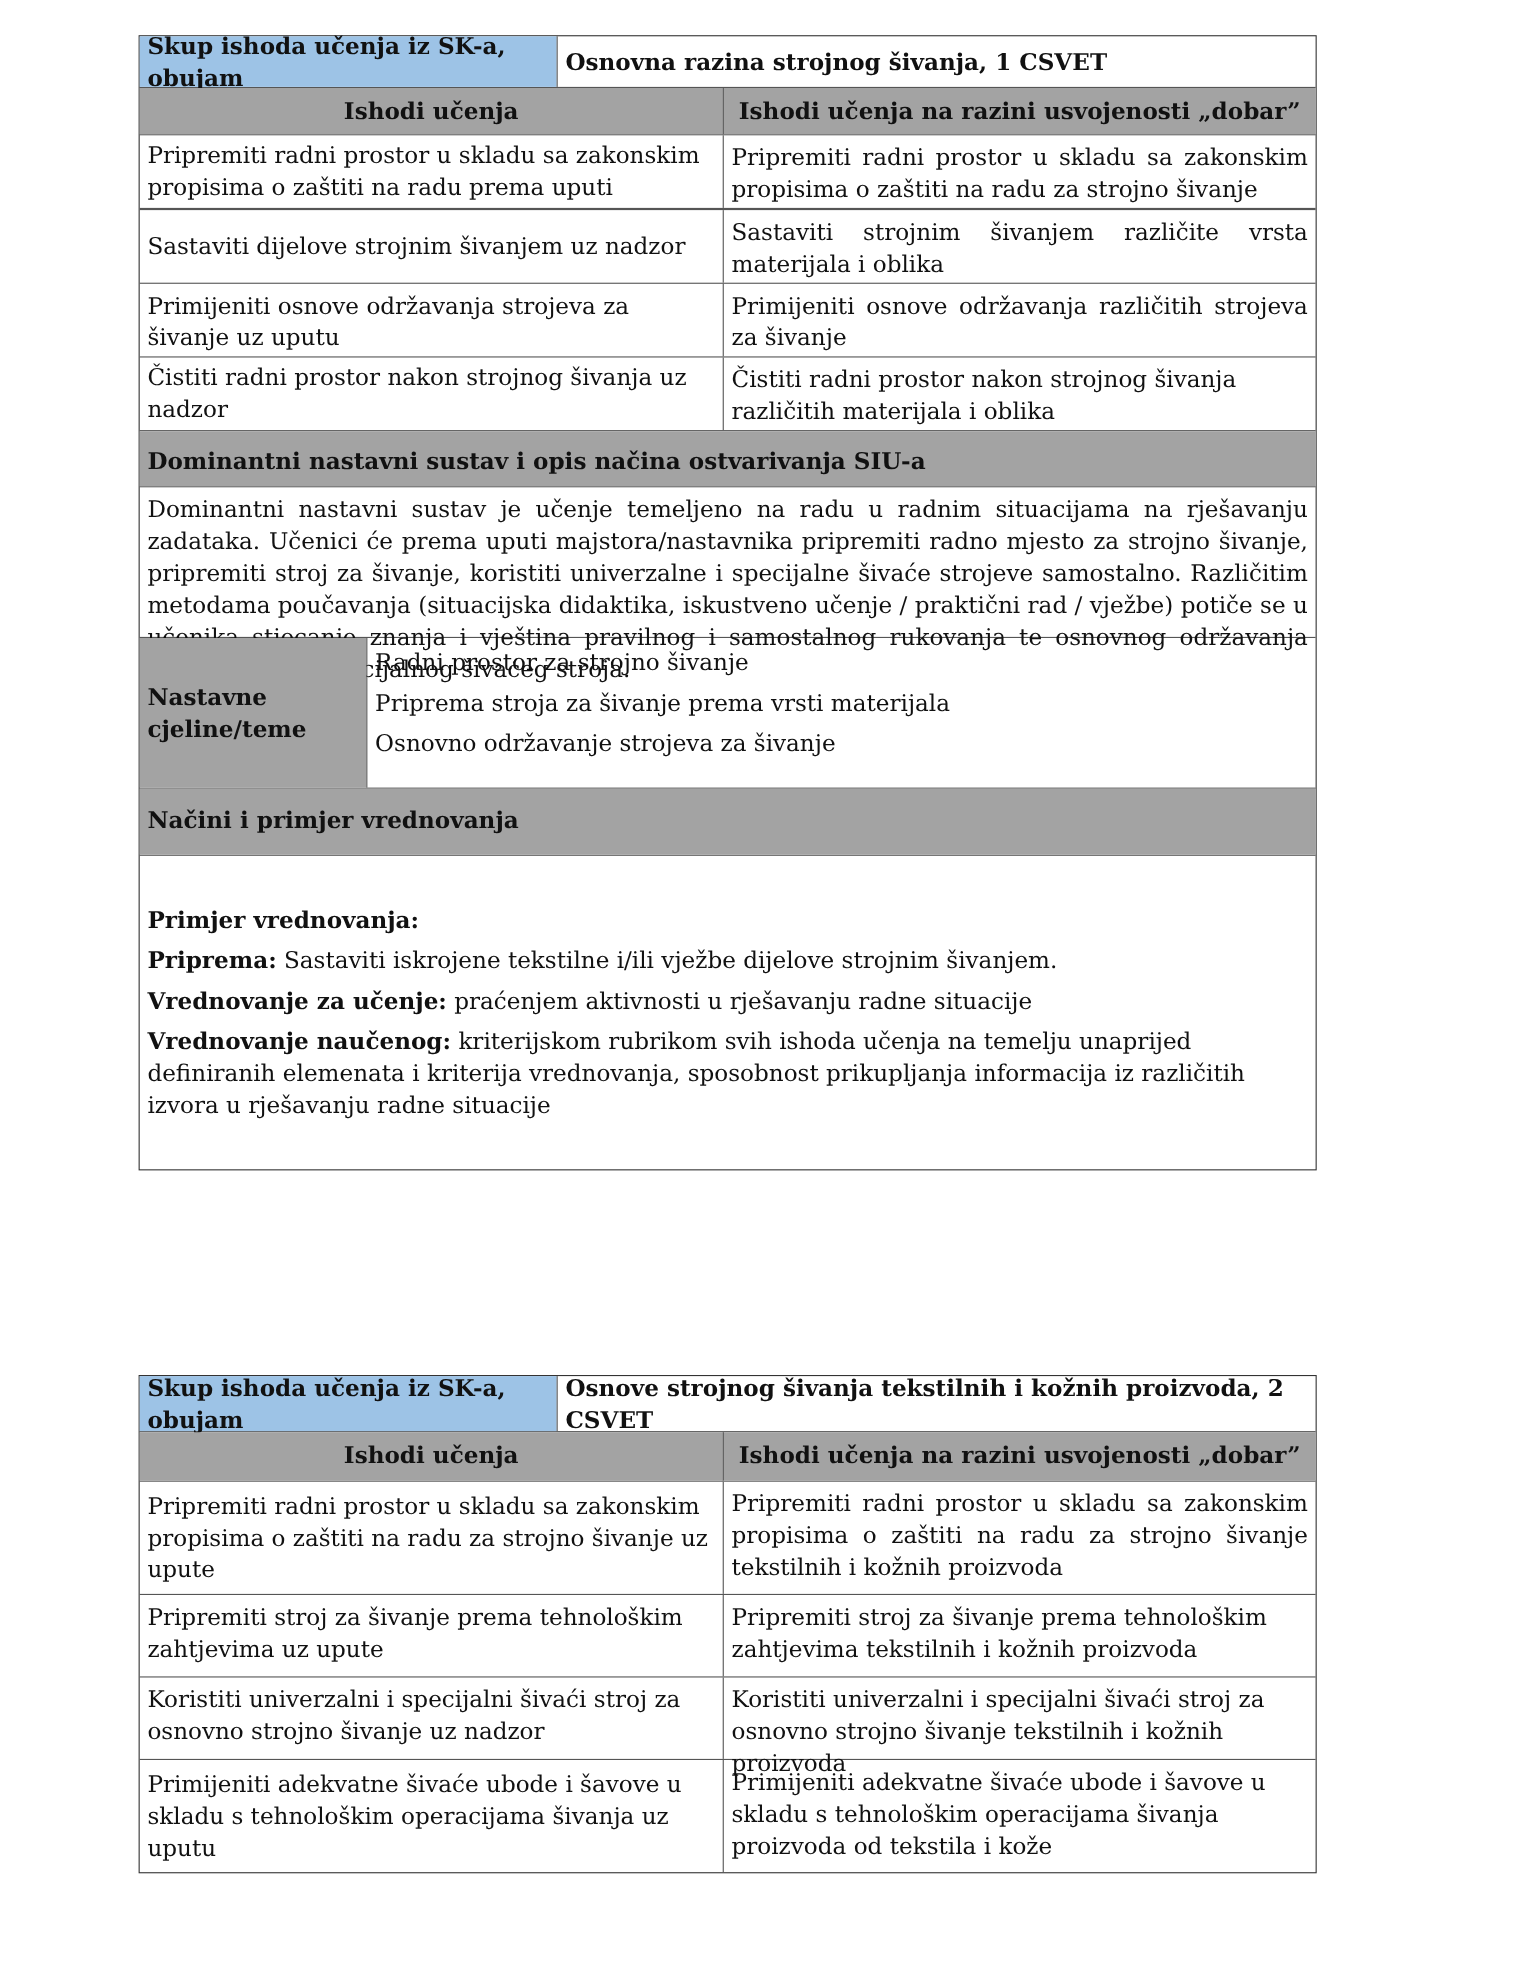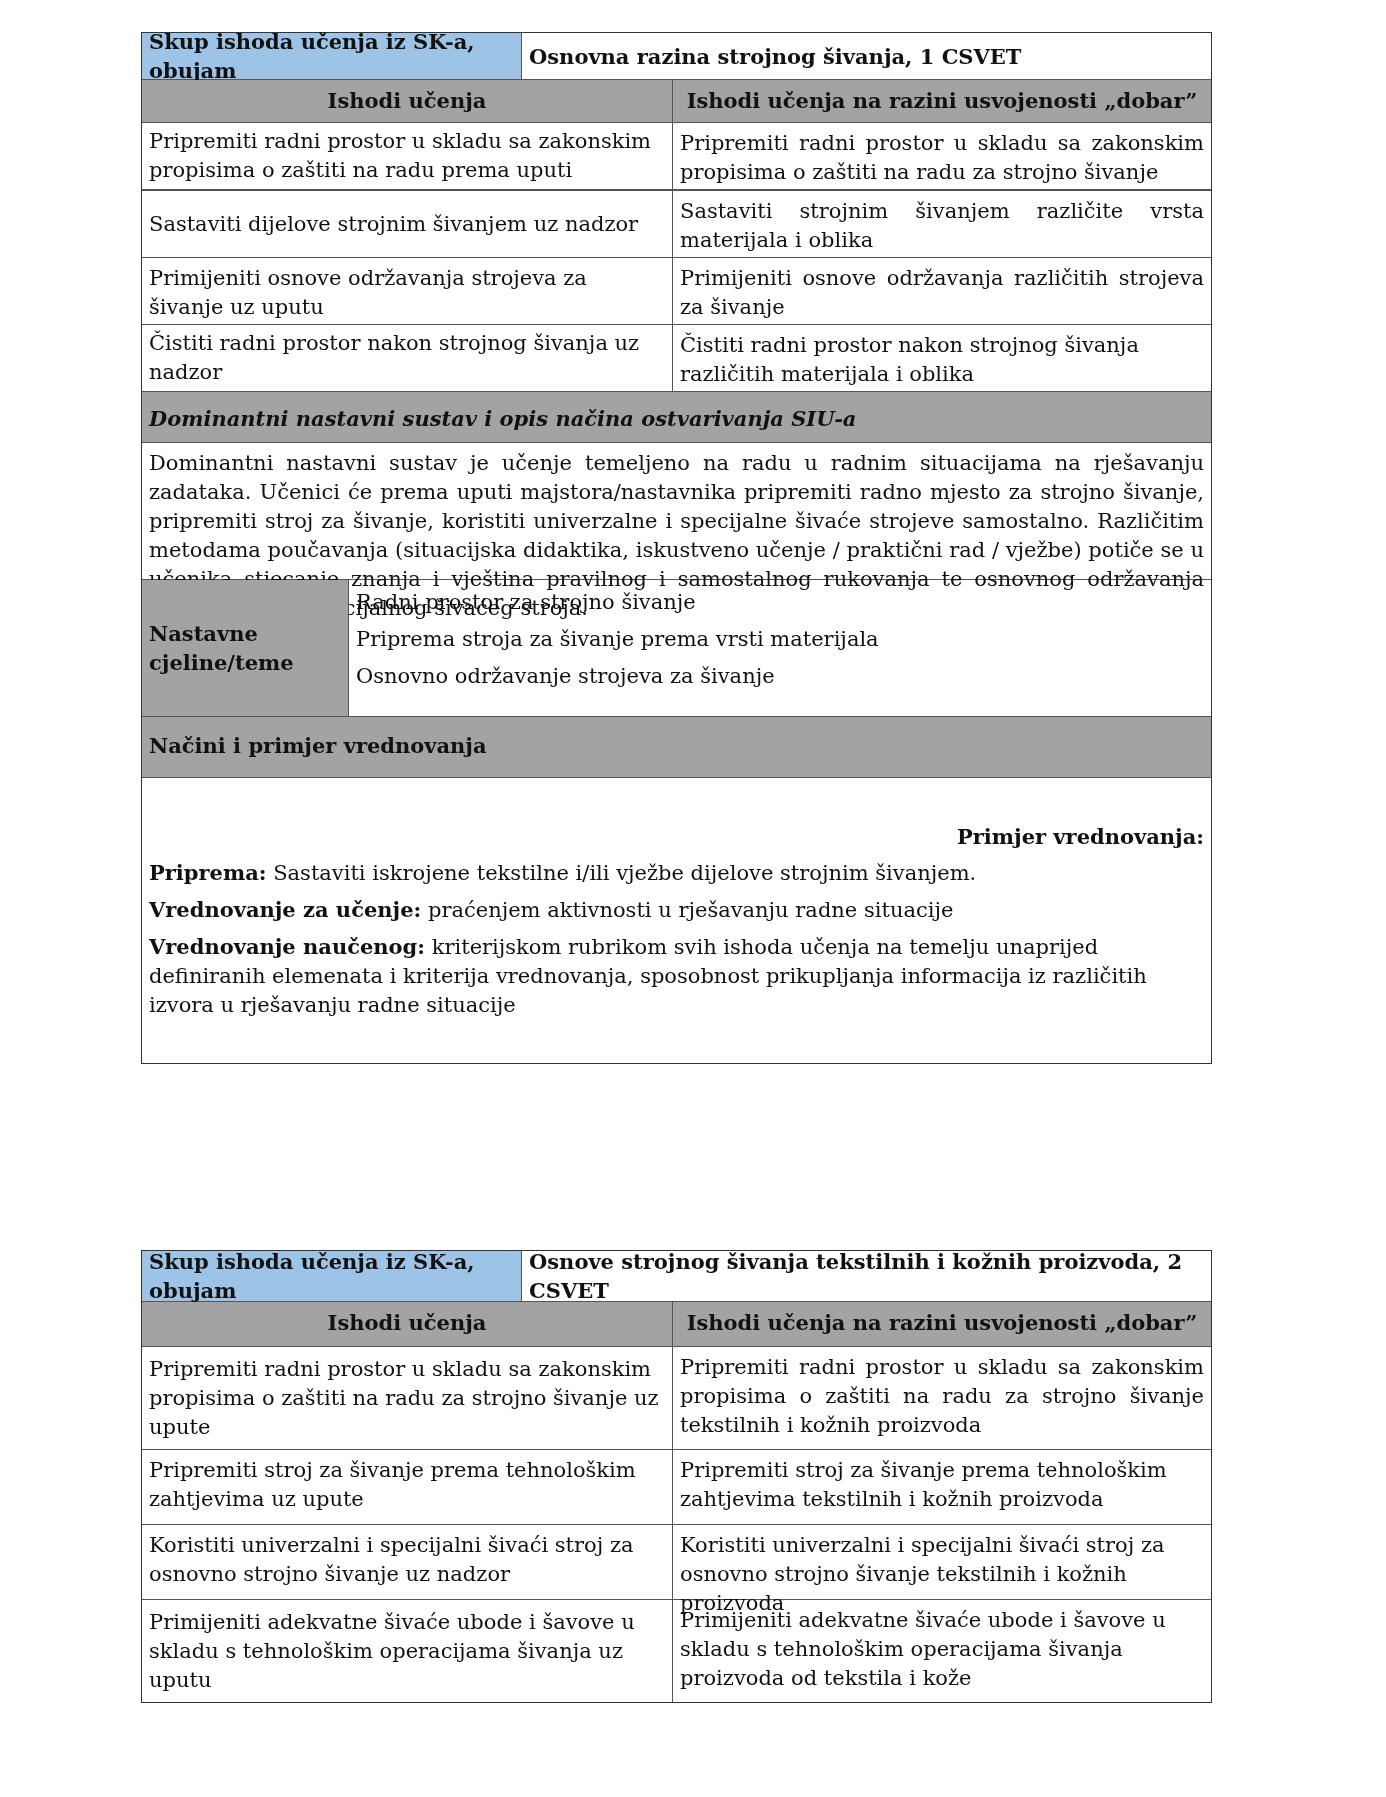--- a/index.html
+++ b/index.html
@@ -1,17 +1,17 @@
 <!DOCTYPE html>
 <html><head>
 <meta charset="utf-8">
 <style>
   html, body { margin: 0; padding: 0; background: #ffffff; }
   body { width: 1386px; height: 1797px; position: relative; font-family: "DejaVu Serif", "Liberation Serif", serif; color: #111; }
-  .tbl { position: absolute; left: 141px; width: 1071px; border: 1.5px solid #333; box-sizing: border-box; }
+  .tbl { position: absolute; left: 126px; width: 1071px; border: 1.5px solid #333; box-sizing: border-box; }
   #t1 { top: 32px; }
   #t2 { top: 1250px; }
   .row { display: flex; border-top: 1.5px solid #555; box-sizing: border-box; }
   .row:first-child { border-top: none; }
   .cell { box-sizing: border-box; padding: 6px 7px; font-size: 21px; line-height: 29px; }
   .cell + .cell { border-left: 1.5px solid #555; }
   .hdr-dark { background: #9dc3e6; font-weight: bold; }
   .hdr-light { background: #a3a3a3; font-weight: bold; }
   .bold { font-weight: bold; }
   .center { text-align: center; }
@@ -20,21 +20,21 @@
   .c-skup { width: 379px; }
   .c-title { flex: 1; }
   .c-left { width: 530px; }
   .c-right { flex: 1; }
   .c-full { flex: 1; }
   .c-nast { width: 206px; }
   .topic { line-height: 37px; }
   .sec-hdr { padding: 12px 7px; }
   .eval p { margin: 0; }
   .eval .gap { height: 29px; }
-  .eval .lbl { font-weight: bold; text-align: right; }
+  .eval .lbl { font-weight: bold; }
   .eval .line { line-height: 29px; margin-top: 7px; }
 </style>
 </head>
 <body>
 
 <div class="tbl" id="t1">
   <div class="row">
     <div class="cell hdr-dark c-skup vcenter" style="height:46px;">Skup ishoda učenja iz SK-a, obujam</div>
     <div class="cell bold c-title vcenter" style="height:46px;">Osnovna razina strojnog šivanja, 1 CSVET</div>
   </div>
@@ -54,21 +54,21 @@
   </div>
   <div class="row">
     <div class="cell c-left" style="height:66px;">Primijeniti osnove održavanja strojeva za šivanje uz uputu</div>
     <div class="cell c-right justify" style="height:66px;">Primijeniti osnove održavanja različitih strojeva za šivanje</div>
   </div>
   <div class="row">
     <div class="cell c-left vcenter" style="height:66px;">Čistiti radni prostor nakon strojnog šivanja uz nadzor</div>
     <div class="cell c-right" style="height:66px;">Čistiti radni prostor nakon strojnog šivanja različitih materijala i oblika</div>
   </div>
   <div class="row">
-    <div class="cell hdr-light c-full sec-hdr" style="height:50px;font-style:italic;">Dominantni nastavni sustav i opis načina ostvarivanja SIU-a</div>
+    <div class="cell hdr-light c-full sec-hdr" style="height:50px;">Dominantni nastavni sustav i opis načina ostvarivanja SIU-a</div>
   </div>
   <div class="row">
     <div class="cell c-full justify" style="height:136px;">Dominantni nastavni sustav je učenje temeljeno na radu u radnim situacijama na rješavanju zadataka. Učenici će prema uputi majstora/nastavnika pripremiti radno mjesto za strojno šivanje, pripremiti stroj za šivanje, koristiti univerzalne i specijalne šivaće strojeve samostalno. Različitim metodama poučavanja (situacijska didaktika, iskustveno učenje / praktični rad / vježbe) potiče se u učenika stjecanje znanja i vještina pravilnog i samostalnog rukovanja te osnovnog održavanja univerzalnog i specijalnog šivaćeg stroja.</div>
   </div>
   <div class="row">
     <div class="cell hdr-light c-nast vcenter" style="height:136px;">Nastavne cjeline/teme</div>
     <div class="cell c-full" style="height:136px; padding-top:4px;">
       <div class="topic">Radni prostor za strojno šivanje</div>
       <div class="topic">Priprema stroja za šivanje prema vrsti materijala</div>
       <div class="topic">Osnovno održavanje strojeva za šivanje</div>

